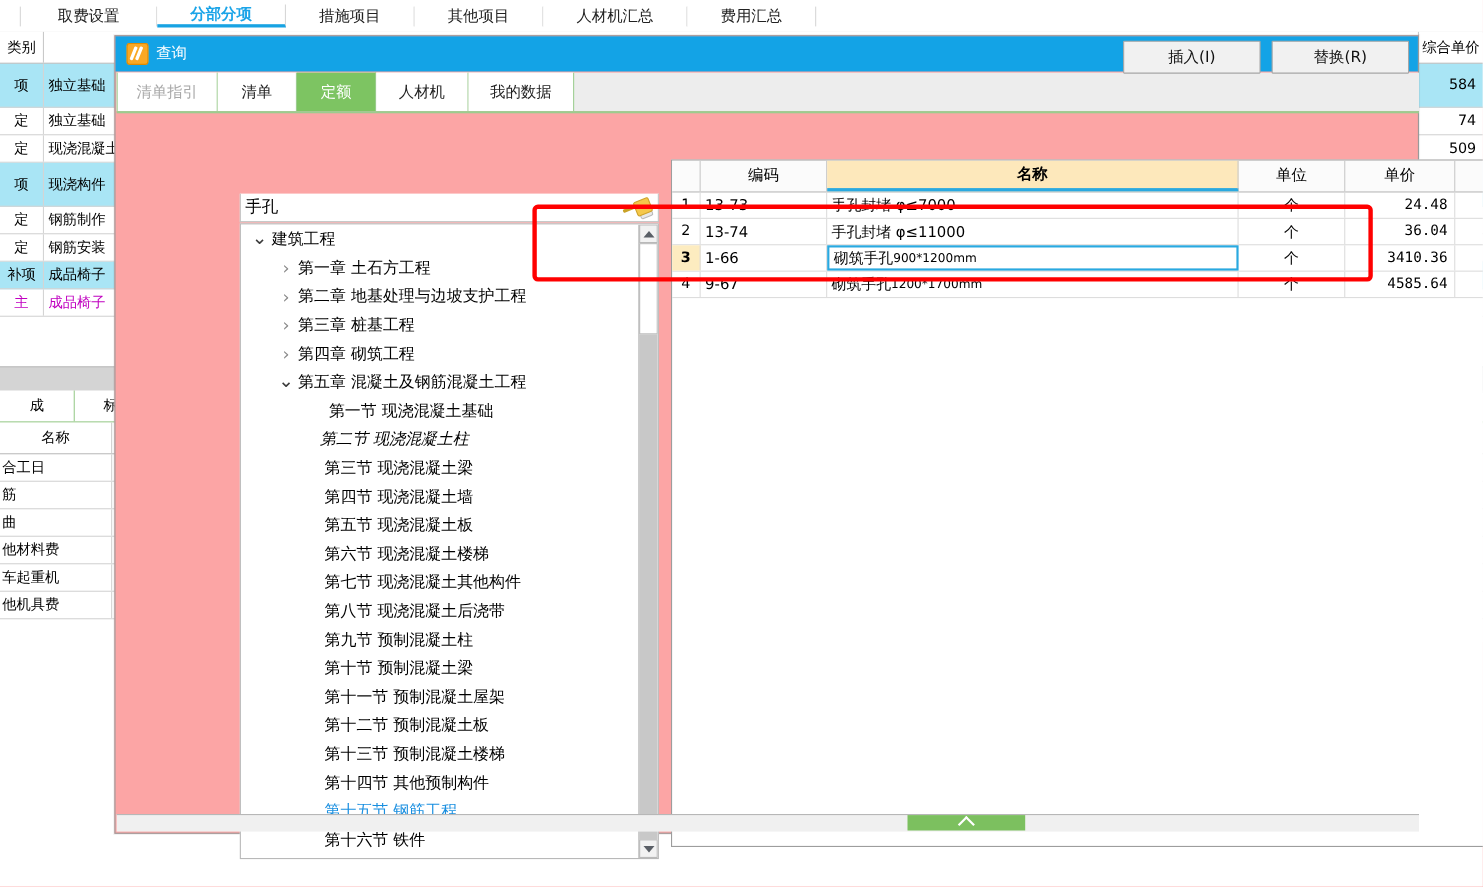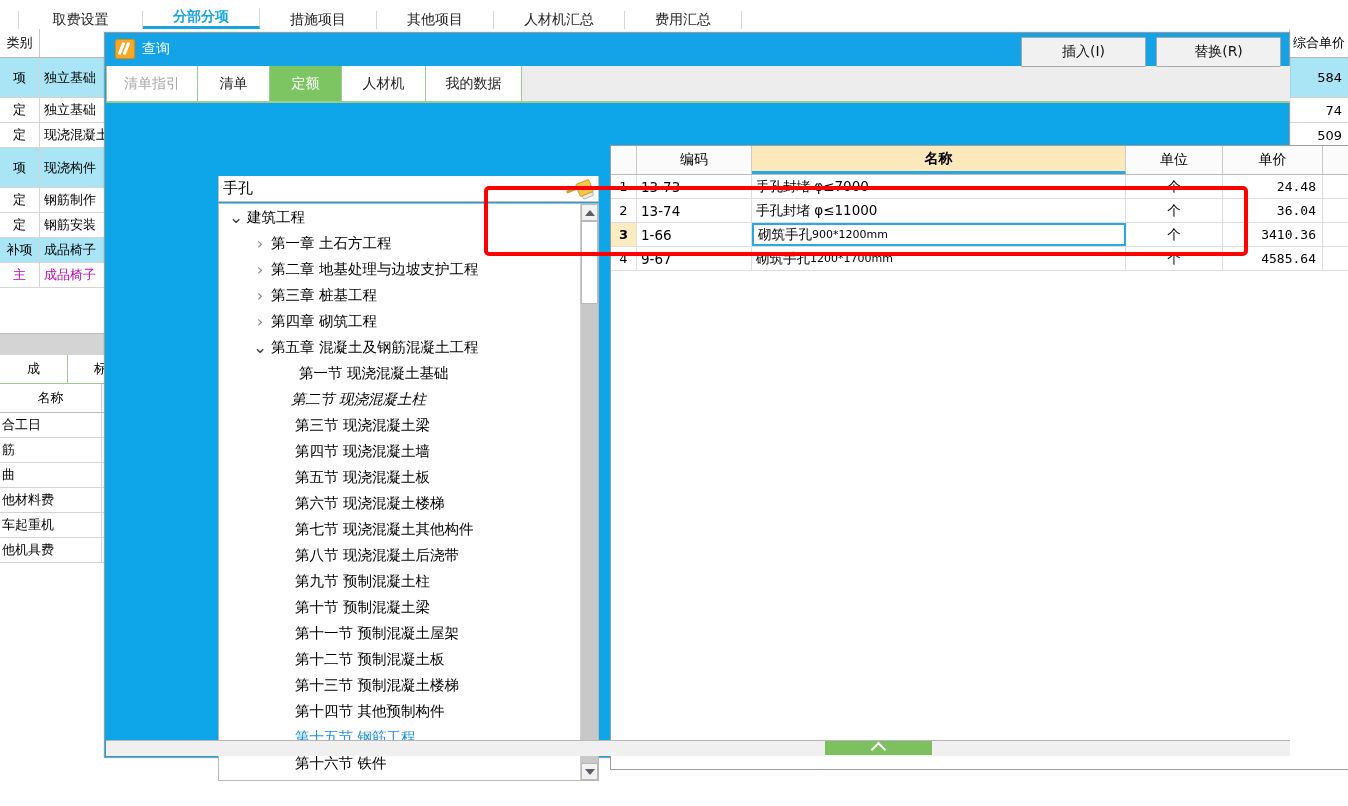--- a/index.html
+++ b/index.html
@@ -10,21 +10,21 @@
     font-family:"DejaVu Sans","Liberation Sans",sans-serif;
     font-size:13px;color:#000;
     -webkit-font-smoothing:none;
   }
   #root{position:relative;width:1348px;height:806px;}
 
   
   .bg-tabbar{
     position:absolute;left:0;top:0;width:1348px;height:29px;
     background:#ffffff;border-bottom:1px solid #c8c8c8;
-    display:flex;align-items:flex-end;
+    display:flex;align-items:center;
   }
   .bg-tab{
     display:flex;align-items:center;justify-content:center;
     padding:0 14px;font-size:14px;color:#222;
     border-right:1px solid #d7d7d7;white-space:nowrap;
     background:#fff;
   }
   .bg-tab.first{border-left:1px solid #d7d7d7;margin-left:18px;}
   .bg-tab.active{color:#1aa4e8;font-weight:bold;border-bottom:3px solid #18a3e3;}
   .bg-tab.pad{border-right:1px solid #d7d7d7;width:28px;padding:0;}
@@ -68,21 +68,21 @@
   .bg-lowergrid .lhdr{
     display:flex;height:28px;border-bottom:1px solid #bdbdbd;font-size:13px;
   }
   .bg-lowergrid .lhdr .cell{display:flex;align-items:center;justify-content:center;border-right:1px solid #cfcfcf;box-sizing:border-box;}
   .lrow{display:flex;height:25px;border-bottom:1px solid #d4d4d4;box-sizing:border-box;}
   .lrow .cell{display:flex;align-items:center;border-right:1px solid #d4d4d4;box-sizing:border-box;font-size:13px;padding-left:2px;white-space:nowrap;overflow:hidden;}
 
   
   #dialog{
     position:absolute;left:104px;top:32px;width:1186px;height:726px;
-    background:#0ea5e9;
+    background:#fca5a5;
     border:1px solid #9a9a9a;
     box-shadow:0 0 0 1px rgba(0,0,0,.06);
     box-sizing:border-box;
   }
   .titlebar{
     height:32px;background:#13a3e6;display:flex;align-items:center;
     position:relative;
   }
   .title-icon{
     width:20px;height:20px;margin-left:10px;margin-right:7px;

